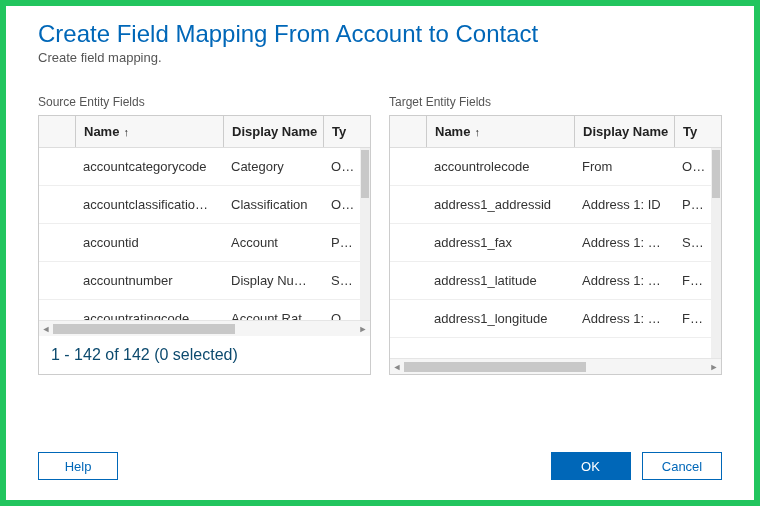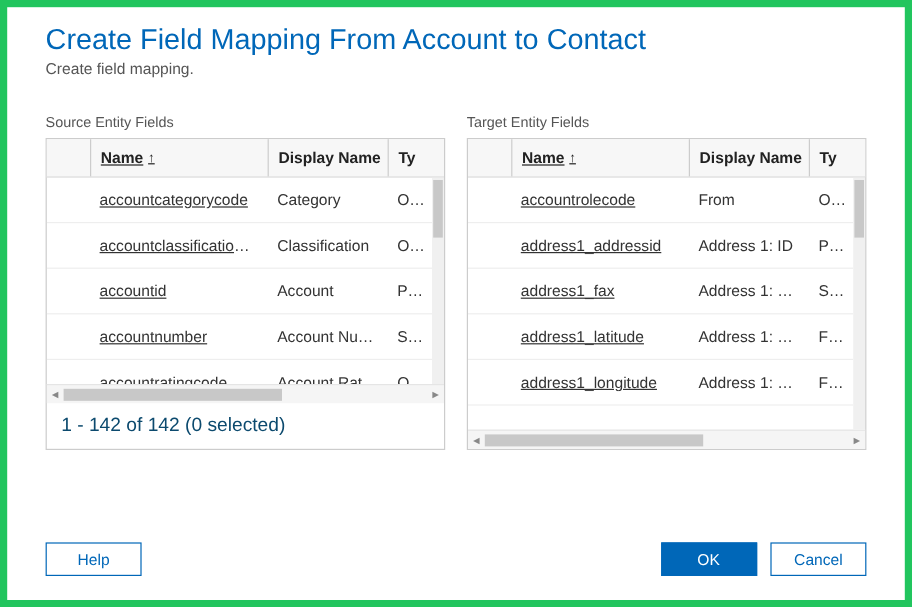--- a/index.html
+++ b/index.html
@@ -14,21 +14,21 @@
 .grid { border: 1px solid #ccc; display: flex; flex-direction: column; height: 260px; }
 .ghead { display: flex; background: #f7f7f7; border-bottom: 1px solid #ddd; height: 32px; align-items: stretch; }
 .ghead .col { border-left: 1px solid #ccc; padding: 0 8px; font-size: 13px; color: #222; font-weight: 600; display: flex; align-items: center; white-space: nowrap; overflow: hidden; }
 .ghead .col:first-child { border-left: none; }
 .sortarrow { margin-left: 4px; font-size: 11px; }
 .gbody { flex: 1; overflow: hidden; position: relative; }
 .gbody-inner { position: absolute; left:0; right:10px; top:0; bottom:0; }
 .grow { display: flex; height: 38px; border-bottom: 1px solid #eee; align-items: center; justify-content: space-between; }
 .grow .cell { padding: 0 8px; font-size: 13px; color: #333; white-space: nowrap; overflow: hidden; text-overflow: ellipsis; }
 .col-ck { width: 36px; flex: none; }
-.col-name { width: 148px; flex: none; text-decoration: underline; }
+.col-name { width: 148px; flex: none; }
 .col-disp { width: 100px; flex: none; }
 .col-ty { flex: 1; min-width: 0; }
 .vscroll { position: absolute; right:0; top:0; bottom:0; width:10px; background:#f0f0f0; }
 .vscroll .thumb { position:absolute; left:1px; right:1px; top:2px; height:48px; background:#c8c8c8; }
 .hscroll { height: 16px; background:#f5f5f5; display:flex; align-items:center; position:relative; border-top:1px solid #e5e5e5; }
 .hscroll .arrow { width:14px; text-align:center; font-size:9px; color:#888; }
 .hscroll .track { flex:1; height:10px; position:relative; }
 .hscroll .thumb { position:absolute; left:0; width:60%; top:0; bottom:0; background:#c8c8c8; }
 .status { padding: 10px 12px; font-size: 16px; color: #0c4a6e; }
 .footer { display:flex; align-items:flex-start; padding: 18px 32px 20px 32px; gap: 11px; }
@@ -75,21 +75,21 @@
               </div>
               <div class="grow">
                 <div class="cell col-ck"></div>
                 <div class="cell col-name">accountid</div>
                 <div class="cell col-disp">Account</div>
                 <div class="cell col-ty">Prim</div>
               </div>
               <div class="grow">
                 <div class="cell col-ck"></div>
                 <div class="cell col-name">accountnumber</div>
-                <div class="cell col-disp">Account Num...</div>
+                <div class="cell col-disp">Display Num...</div>
                 <div class="cell col-ty">Sing</div>
               </div>
               <div class="grow">
                 <div class="cell col-ck"></div>
                 <div class="cell col-name">accountratingcode</div>
                 <div class="cell col-disp">Account Rating</div>
                 <div class="cell col-ty">Opti</div>
               </div>
             </div>
           <div class="vscroll">

